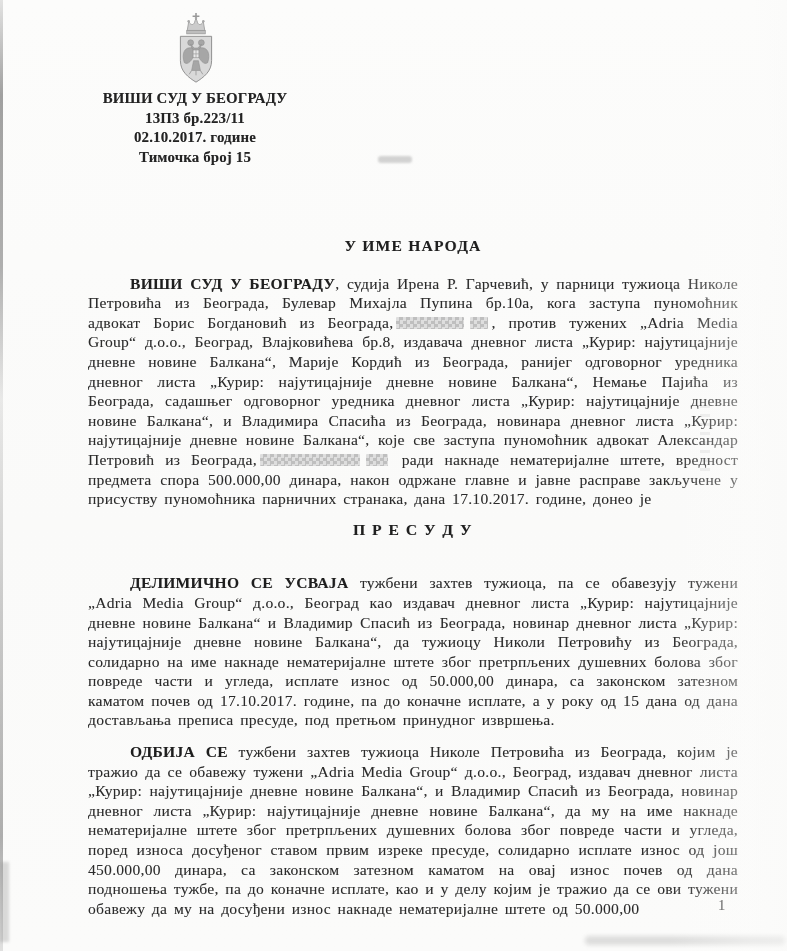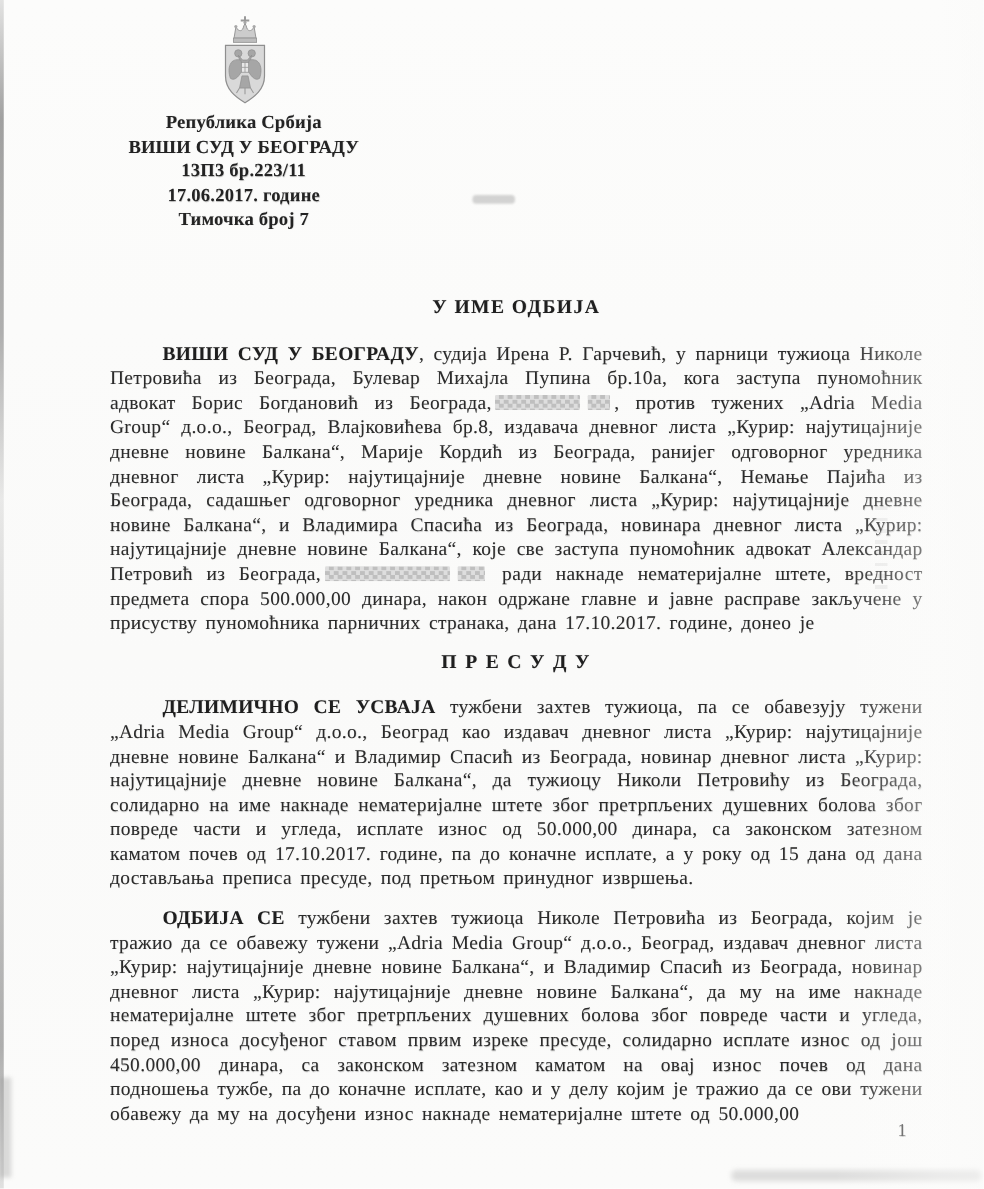--- a/index.html
+++ b/index.html
@@ -59,21 +59,21 @@
   
   .content {
     position: absolute; left: 88px; top: 236px; width: 650px;
   }
   .h-center {
     text-align: center; font-weight: bold; font-size: 15.6px;
     color: #1f1f1f; letter-spacing: 1.2px; line-height: 19.6px;
     text-shadow: 0.3px 0.3px 0.6px rgba(60,60,60,0.35);
   }
   .h-title   { margin-bottom: 18px; }
-  .h-verdict { margin-top: 6px; margin-bottom: 17px; letter-spacing: 1.5px; }
+  .h-verdict { margin-top: 6px; margin-bottom: 34px; letter-spacing: 1.5px; }
 
   .para {
     font-size: 15.5px; line-height: 19.6px; text-align: justify;
     text-indent: 42px; word-spacing: 2.5px; letter-spacing: 0.3px;
     color: #2b2b2b; text-shadow: 0.3px 0.3px 0.6px rgba(70,70,70,0.30);
   }
   .para-intro   { margin-bottom: 11px; }
   .para-granted { margin-bottom: 12px; }
   .lead { font-weight: bold; color: #1e1e1e; }
 
@@ -115,29 +115,28 @@
       <path d="M26.5 39 C18 37 15 45 18 54 C22 57 26 51 28.5 46 Z"></path>
       <path d="M33.5 39 C42 37 45 45 42 54 C38 57 34 51 31.5 46 Z"></path>
       <path d="M27.5 52 H32.5 L34.5 62 H25.5 Z"></path>
     </g>
     <path d="M25.5 62 l-2.5 4 M34.5 62 l2.5 4 M30 62 v5" stroke="#9a9a9a" stroke-width="0.9" fill="none"></path>
     <rect x="27" y="41" width="6" height="8" fill="#e8e8e8" stroke="#8f8f8f" stroke-width="0.6"></rect>
     <path d="M30 41 V49 M27 45 H33" stroke="#9a9a9a" stroke-width="0.7" fill="none"></path>
   </svg>
 
   <div class="header-text">
-    <div>Република Србија</div>
     <div>ВИШИ СУД У БЕОГРАДУ</div>
     <div>13П3 бр.223/11</div>
-    <div>17.06.2017. године</div>
-    <div>Тимочка број 7</div>
+    <div>02.10.2017. године</div>
+    <div>Тимочка број 15</div>
   </div>
 
   <div class="content">
-    <div class="h-center h-title">У ИМЕ ОДБИЈА</div>
+    <div class="h-center h-title">У ИМЕ НАРОДА</div>
 
     <p class="para para-intro"><span class="lead">ВИШИ СУД У БЕОГРАДУ</span><span>, судија Ирена Р. Гарчевић, у парници тужиоца Николе Петровића из Београда, Булевар Михајла Пупина бр.10а, кога заступа пуномоћник адвокат Борис Богдановић из Београда,</span><span class="redact" style="width: 68px;"></span><span class="redact" style="width: 18px;"></span><span>, против тужених „Adria Media Group“ д.о.о., Београд, Влајковићева бр.8, издавача дневног листа „Курир: најутицајније дневне новине Балкана“, Марије Кордић из Београда, ранијег одговорног уредника дневног листа „Курир: најутицајније дневне новине Балкана“, Немање Пајића из Београда, садашњег одговорног уредника дневног листа „Курир: најутицајније дневне новине Балкана“, и Владимира Спасића из Београда, новинара дневног листа „Курир: најутицајније дневне новине Балкана“, које све заступа пуномоћник адвокат Александар Петровић из Београда,</span><span class="redact" style="width: 100px;"></span><span class="redact" style="width: 22px;"></span><span> ради накнаде нематеријалне штете, вредност предмета спора 500.000,00 динара, након одржане главне и јавне расправе закључене у присуству пуномоћника парничних странака, дана 17.10.2017. године, донео је</span></p>
 
     <div class="h-center h-verdict">П Р Е С У Д У</div>
 
     <p class="para para-granted"><span class="lead">ДЕЛИМИЧНО СЕ УСВАЈА</span><span> тужбени захтев тужиоца, па се обавезују тужени „Adria Media Group“ д.о.о., Београд као издавач дневног листа „Курир: најутицајније дневне новине Балкана“ и Владимир Спасић из Београда, новинар дневног листа „Курир: најутицајније дневне новине Балкана“, да тужиоцу Николи Петровићу из Београда, солидарно на име накнаде нематеријалне штете због претрпљених душевних болова због повреде части и угледа, исплате износ од 50.000,00 динара, са законском затезном каматом почев од 17.10.2017. године, па до коначне исплате, а у року од 15 дана од дана достављања преписа пресуде, под претњом принудног извршења.</span></p>
 
     <p class="para para-rejected"><span class="lead">ОДБИЈА СЕ</span><span> тужбени захтев тужиоца Николе Петровића из Београда, којим је тражио да се обавежу тужени „Adria Media Group“ д.о.о., Београд, издавач дневног листа „Курир: најутицајније дневне новине Балкана“, и Владимир Спасић из Београда, новинар дневног листа „Курир: најутицајније дневне новине Балкана“, да му на име накнаде нематеријалне штете због претрпљених душевних болова због повреде части и угледа, поред износа досуђеног ставом првим изреке пресуде, солидарно исплате износ од још 450.000,00 динара, са законском затезном каматом на овај износ почев од дана подношења тужбе, па до коначне исплате, као и у делу којим је тражио да се ови тужени обавежу да му на досуђени износ накнаде нематеријалне штете од 50.000,00</span></p>
   </div>
 

